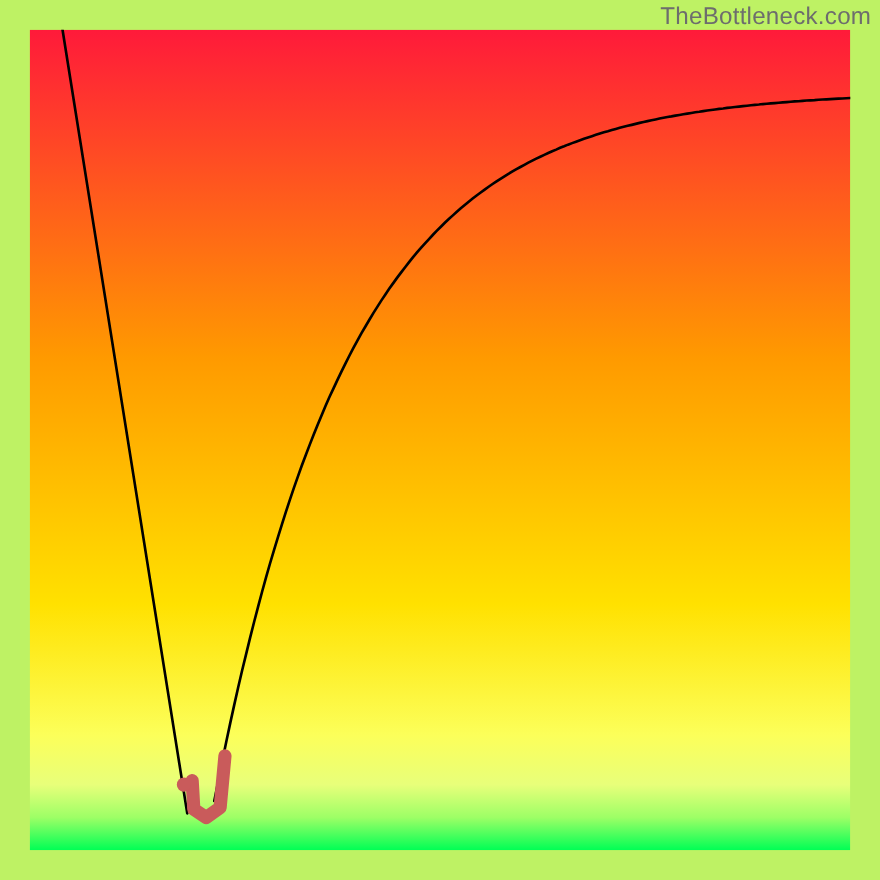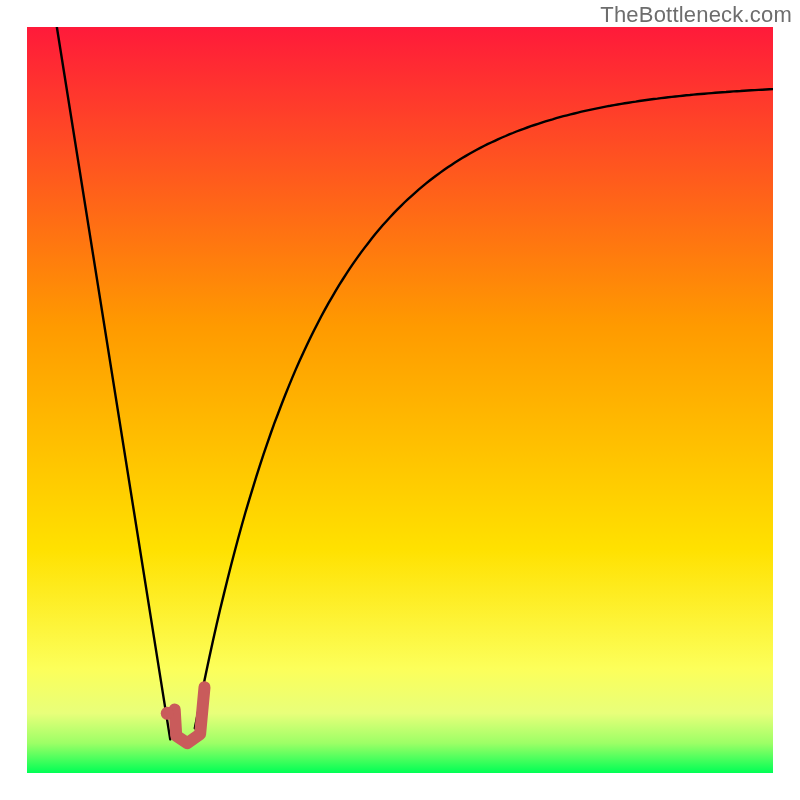--- a/index.html
+++ b/index.html
@@ -9,21 +9,21 @@
     height: 800px;
     background: #000;
     overflow: hidden;
   }
   .frame {
     position: absolute;
     left: 0;
     top: 0;
     width: 800px;
     height: 800px;
-    background: #ffffff;
+    background: #bef264;
   }
   .plot {
     position: absolute;
     left: 27px;
     top: 27px;
     width: 746px;
     height: 746px;
   }
   .watermark {
     position: absolute;

